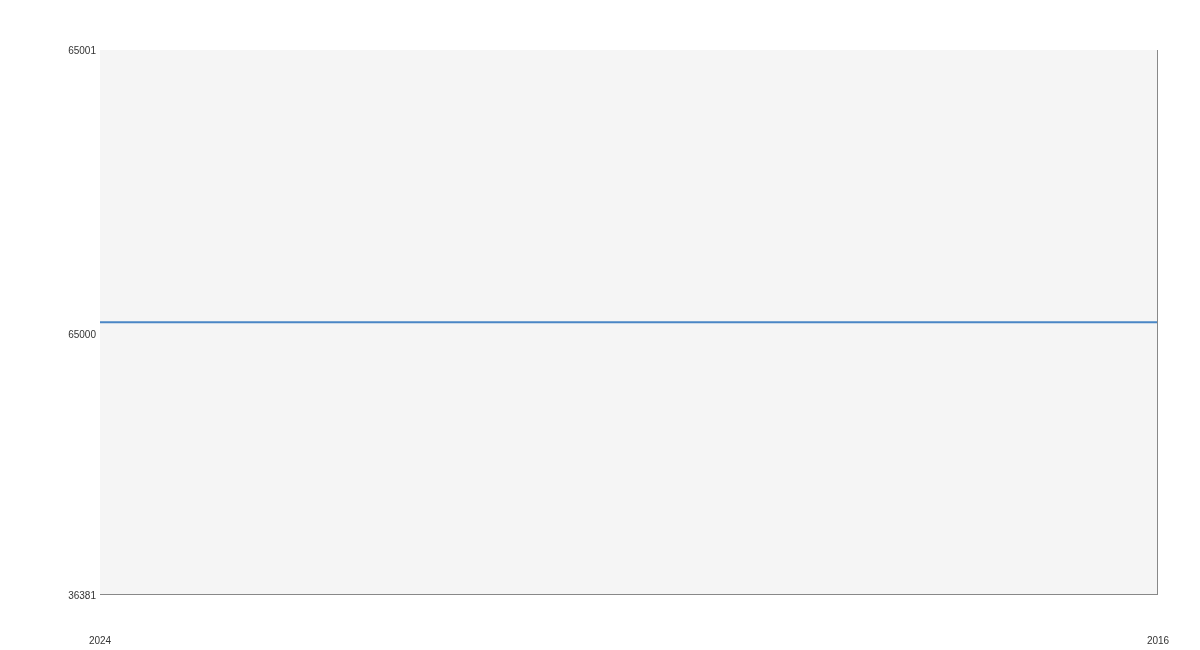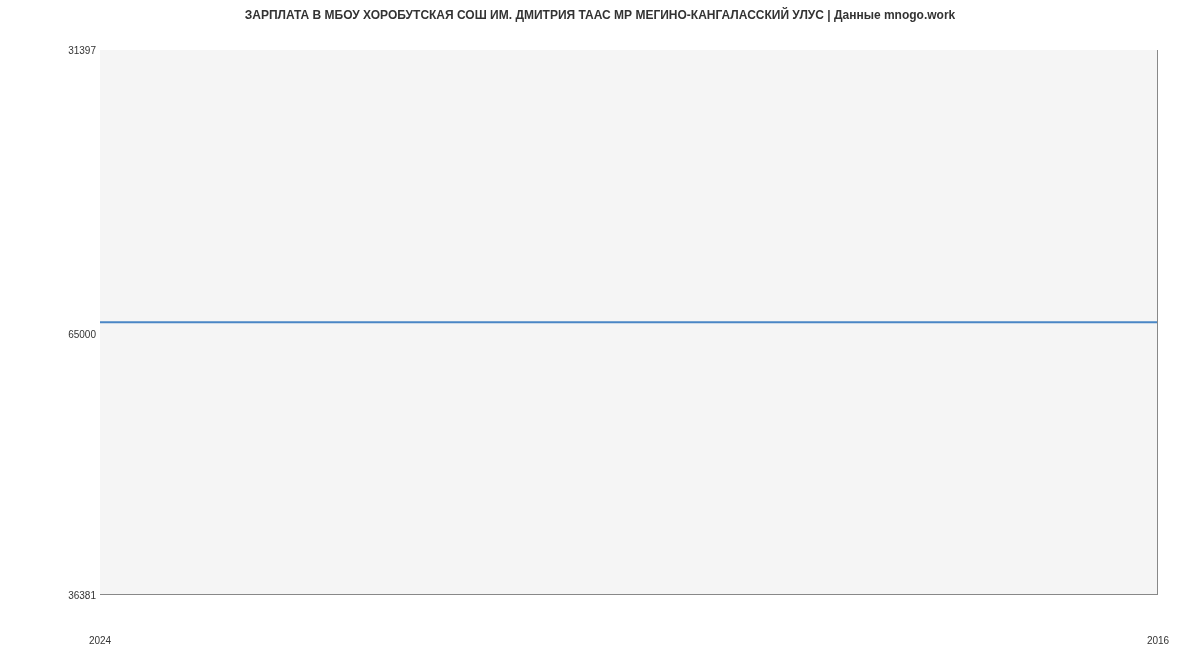--- a/index.html
+++ b/index.html
@@ -73,26 +73,25 @@
       height: 1.5px;
       background: #4a86c5;
       top: 50%;
       transform: translateY(-50%);
     }
   </style>
 </head>
 <body>
 
 <div class="chart-container">
-  <div class="chart-title">ЗАРПЛАТА В МБОУ ХОРОБУТСКАЯ СОШ ИМ. ДМИТРИЯ ТААС МР МЕГИНО-КАНГАЛАССКИЙ УЛУС | Данные mnogo.work</div>
 
   <div class="plot-area">
     <div class="gridline-h" style="top:50%"></div>
     <div class="data-line"></div>
   </div>
 
-  <div class="y-tick y-tick-top">31397</div>
+  <div class="y-tick y-tick-top">65001</div>
   <div class="y-tick y-tick-mid">65000</div>
   <div class="y-tick y-tick-bot">36381</div>
 
   <div class="x-tick x-tick-left">2024</div>
   <div class="x-tick x-tick-right">2016</div>
 </div>
 
 </body></html>

